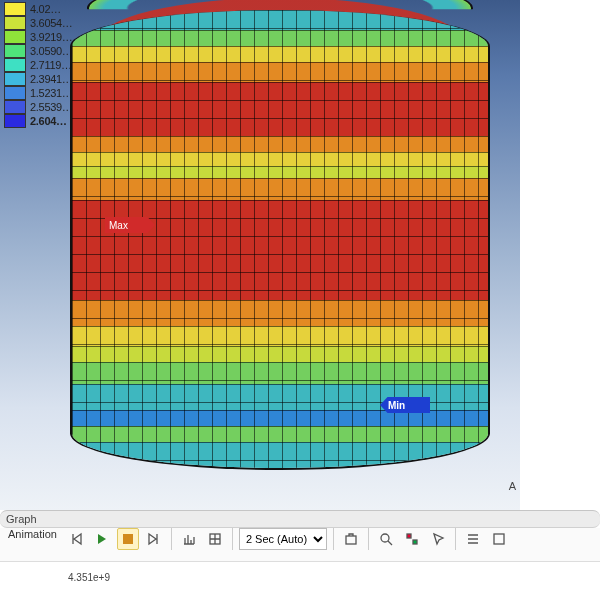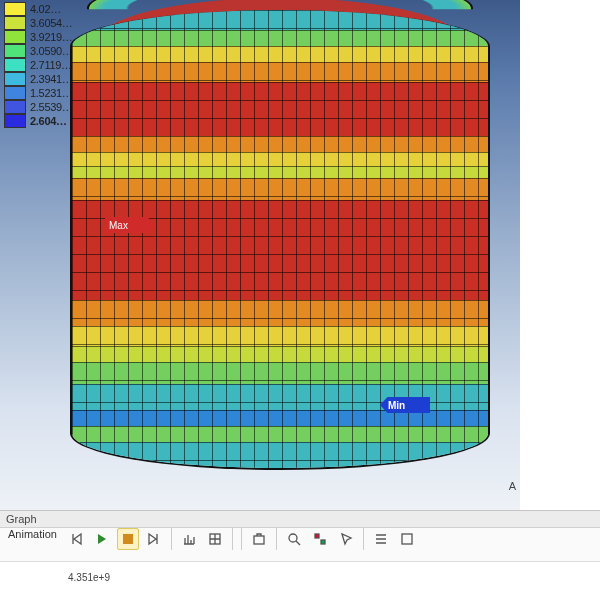--- a/index.html
+++ b/index.html
@@ -54,21 +54,21 @@
 }
 .marker.max { background:#d12a2a; left:105px; top:217px; width:50px; }
 .marker.min { background:#1d3fd1; left:380px; top:397px; width:50px;font-weight:bold; }
 .marker.min { clip-path:polygon(15% 0,100% 0,100% 100%,15% 100%,0 50%); padding:1px 4px 1px 8px; }
 
 .corner-label { position:absolute; right:4px; bottom:18px; font-size:11px; color:#444; }
 
 .graph-hdr {
   width:600px; height:18px; background:#ececec;
   border-top:1px solid #c5c5c5; border-bottom:1px solid #d0d0d0;
-  display:flex; align-items:center; font-size:11px; color:#444; padding:0 6px;
+  display:flex; align-items:center; font-size:11px; color:#444; padding:0 6px;border-radius:7px;
 }
 .toolbar {
   width:600px; height:34px; background:#fafafa;
   border-bottom:1px solid #ddd;
   display:flex; gap:4px; padding:0 6px;
   font-size:11px; color:#333;
 }
 .tb-sep { width:1px; height:22px; background:#ccc; margin:0 2px; }
 .tb-btn {
   height:22px; min-width:22px; display:inline-flex; align-items:center; justify-content:center;
@@ -192,20 +192,21 @@
         <path d="M2 12h10M3 12V6M6 12V3M9 12V8M12 12V5"></path>
       </svg>
     </span>
   <span class="tb-btn">
       <svg class="icon">
         <rect x="2" y="2" width="10" height="10"></rect>
         <path d="M2 7h10M7 2v10"></path>
       </svg>
     </span>
   <span class="tb-sep"></span>
+  <select class="tb-select"><option>2 Sec (Auto)</option></select>
   <span class="tb-sep"></span>
   <span class="tb-btn">
       <svg class="icon">
         <rect x="2" y="4" width="10" height="8"></rect>
         <path d="M5 4V2h4v2"></path>
       </svg>
     </span>
   <span class="tb-sep"></span>
   <span class="tb-btn">
       <svg class="icon">

